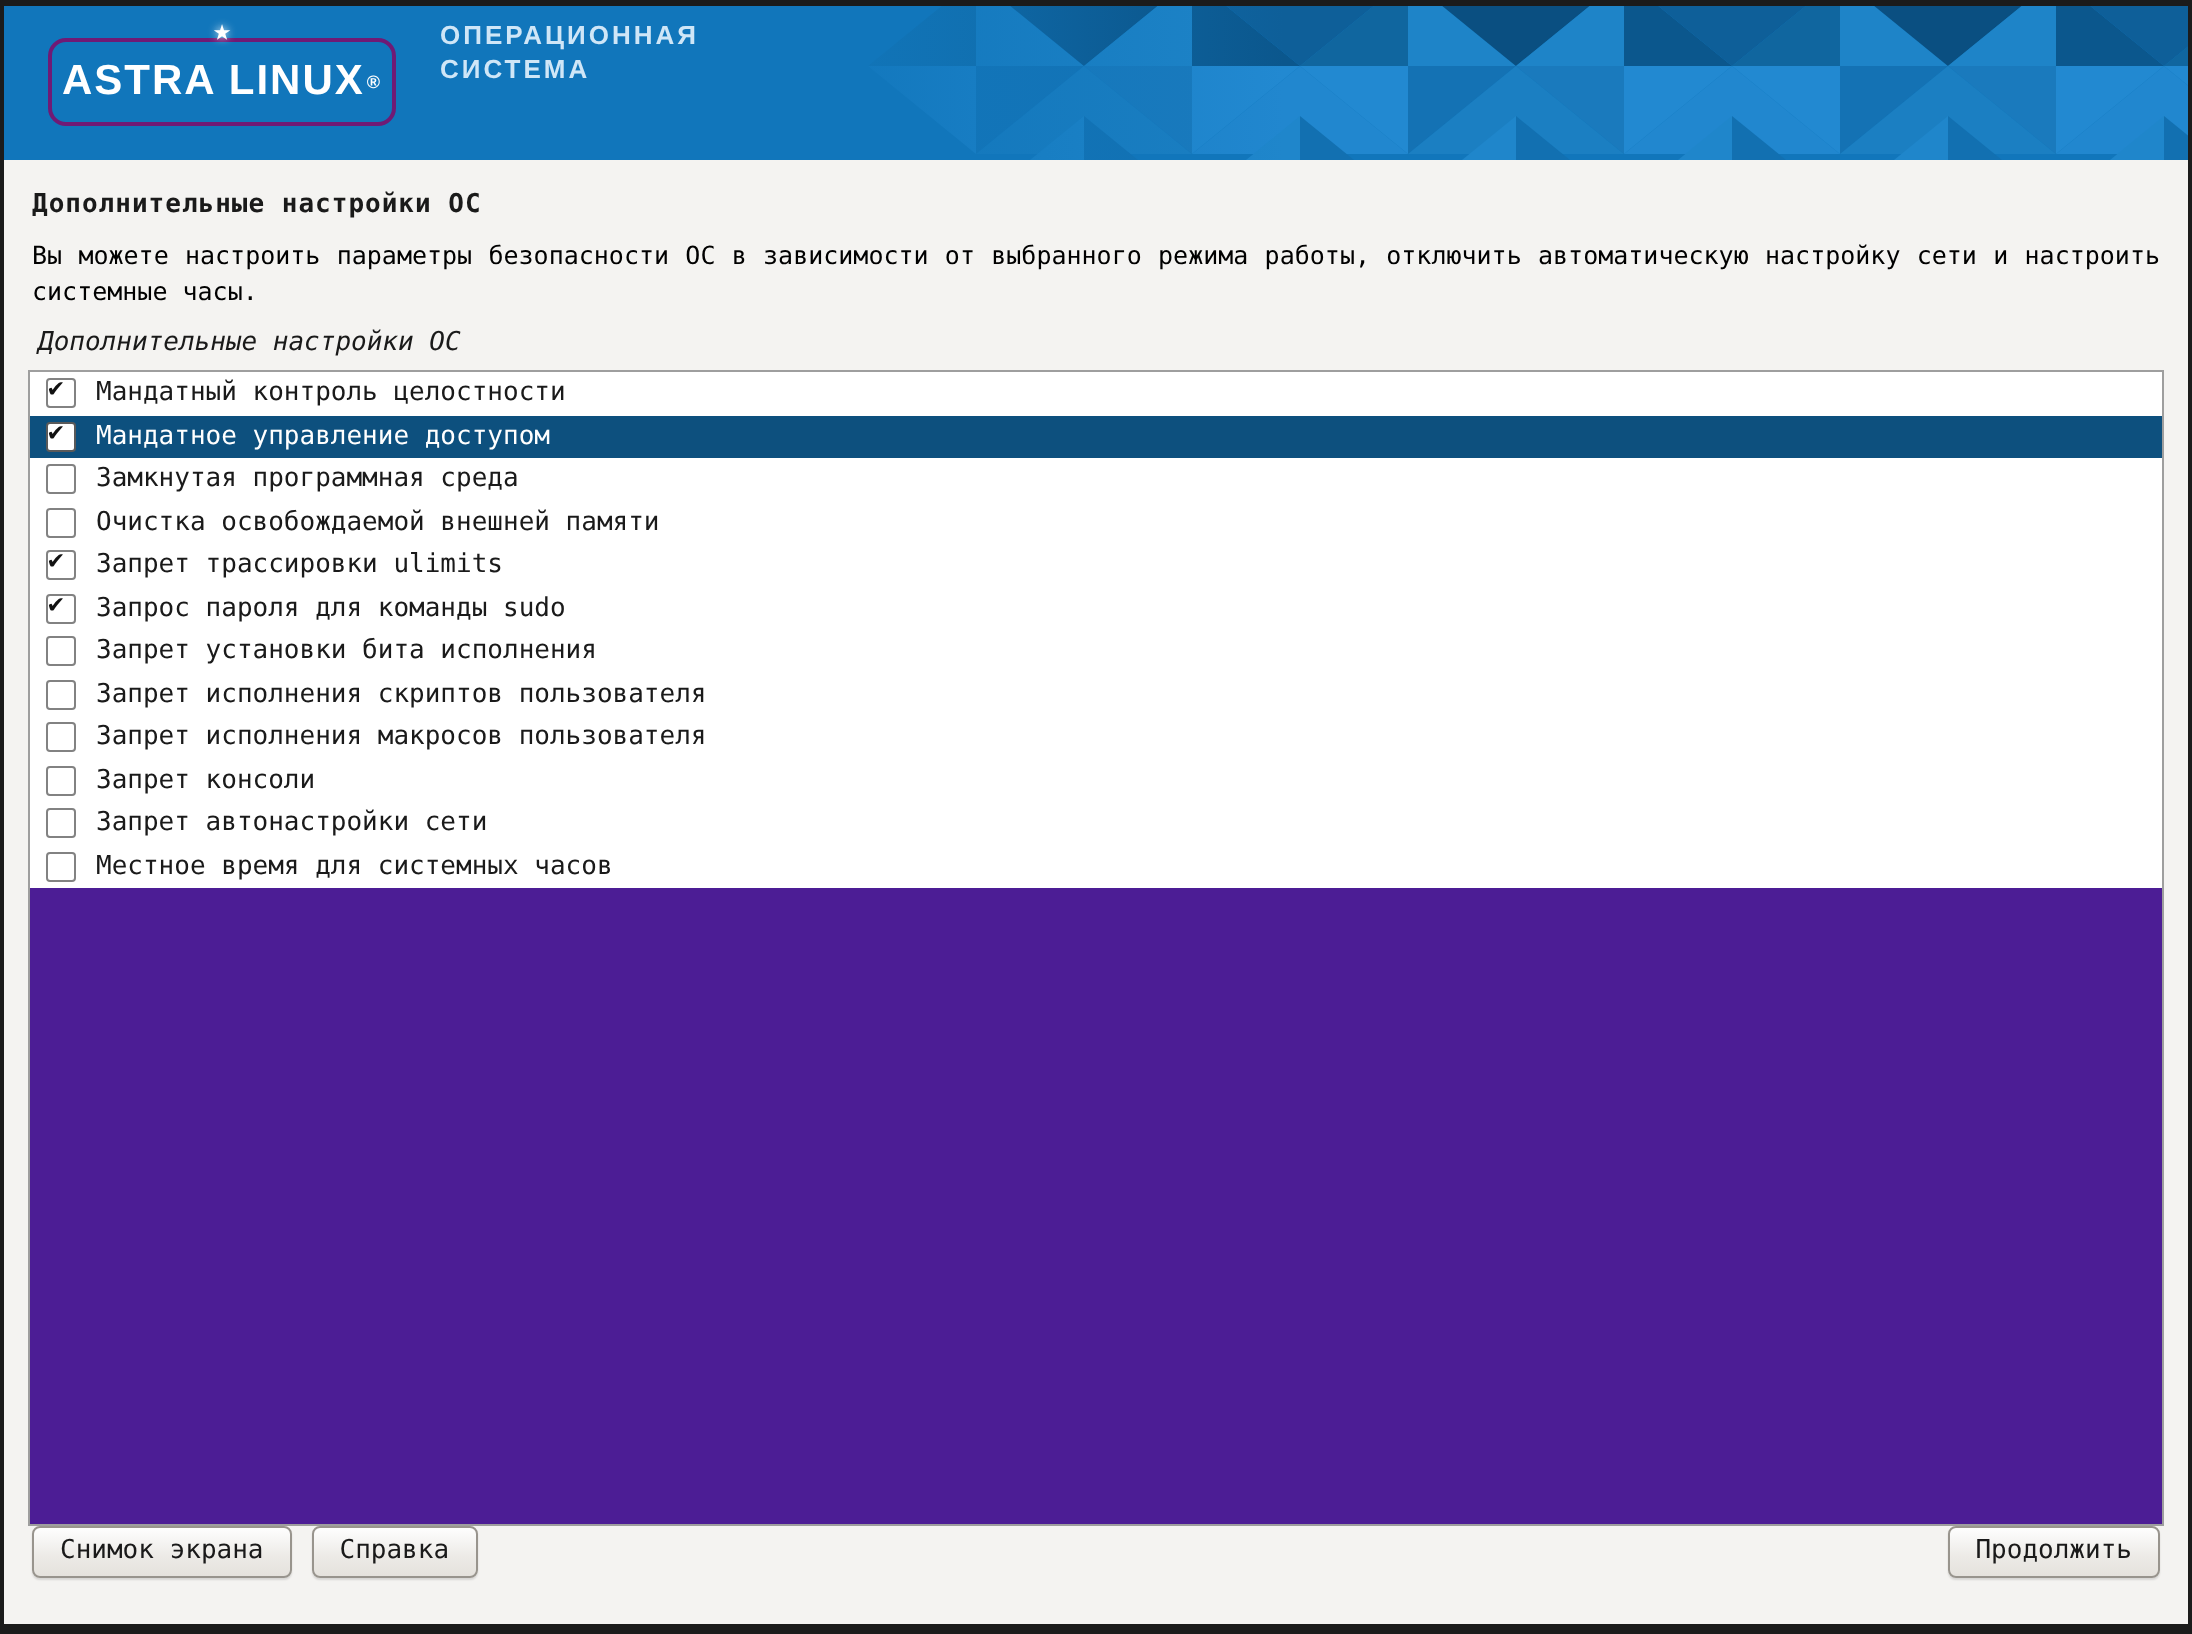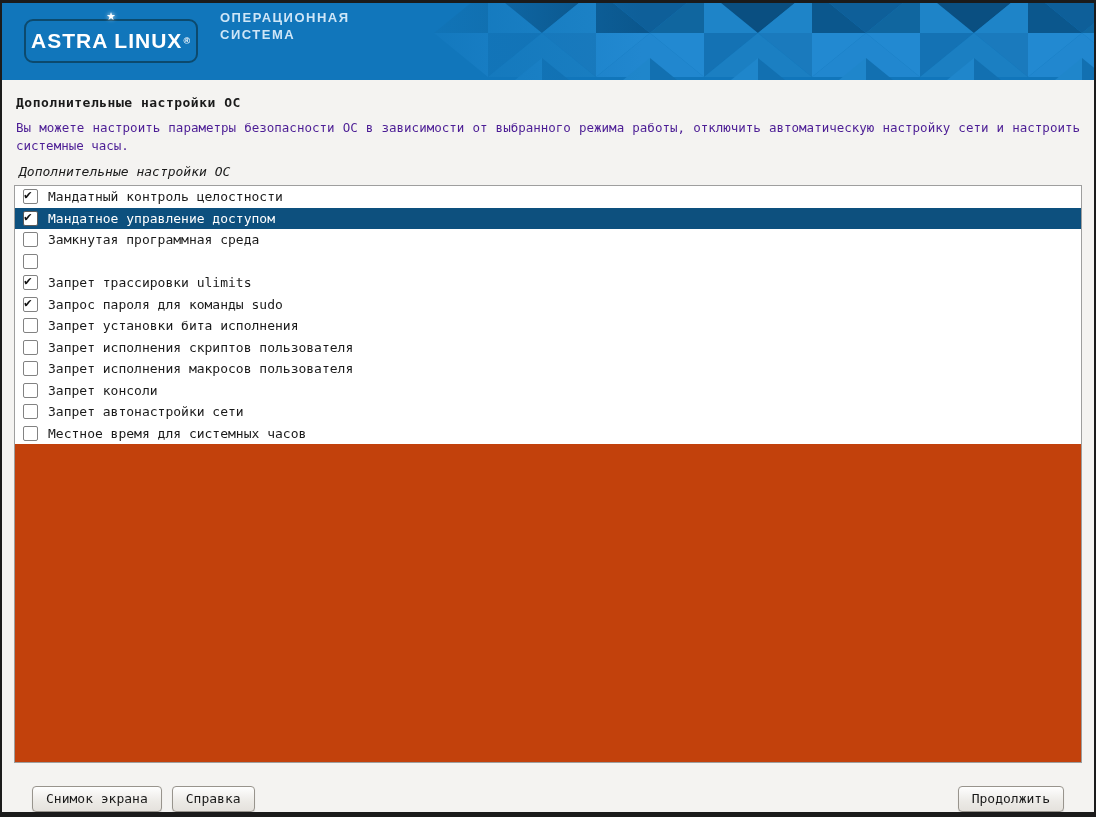--- a/index.html
+++ b/index.html
@@ -24,21 +24,21 @@
     overflow: hidden;
   }
   .header-pattern { position: absolute; top: 0; right: 0; height: 77px; width: 660px; z-index: 1; }
   .header-fade {
     position: absolute; inset: 0; z-index: 2;
     background: linear-gradient(90deg, var(--header-blue, #1176bb) 0px, var(--header-blue, #1176bb) 400px, rgba(17,118,187,0) 640px);
   }
   .logo-wrap { position: absolute; left: 22px; top: 16px; z-index: 3; }
   .logo-box {
     width: 174px; height: 44px;
-    border: 2px solid #0c4a6e; border-radius: 9px;
+    border: 2px solid #701a75; border-radius: 9px;
     display: flex; align-items: center; justify-content: center;
     color: #ffffff;
     font-family: "Liberation Sans", sans-serif;
     font-weight: bold; font-size: 21px; letter-spacing: 1px;
     white-space: nowrap;
   }
   .logo-box sup { font-size: 9px; margin-left: 1px; }
   .logo-star {
     position: absolute; top: -11px; left: 50%; transform: translateX(-50%);
     color: #ffffff; font-size: 15px; line-height: 15px;
@@ -56,33 +56,33 @@
   
   .content { flex: 1; display: flex; flex-direction: column; }
 
   .page-title {
     margin: 15px 14px 0 14px;
     font-size: 13px; font-weight: bold; color: #1a1a1a;
     letter-spacing: 0.5px;
   }
   .page-desc {
     margin: 9px 14px 0 14px;
-    font-size: 12.5px; color: #4c1d95;
+    font-size: 12.5px; color: #000000;
     line-height: 18px;
     text-align: justify;
   }
   .list-label {
     margin: 9px 17px 6px 17px;
     font-size: 13px; font-style: italic; color: #1a1a1a;
   }
 
   .options-list {
     margin: 0 12px;
     height: 578px;
-    background: #c2410c;
+    background: #4c1d95;
     border: 1px solid #9e9e9e;
     overflow: hidden;
   }
   .row {
     display: flex; align-items: center;
     height: 21.5px;
     padding-left: 8px;
     background: #ffffff;
   }
   .row.selected { background: var(--selection-blue, #0d507e); }
@@ -102,22 +102,22 @@
   .cb.checked::after {
     content: "✔";
     position: absolute; left: 0px; top: -3px;
     font-size: 13px; font-weight: bold; color: #111111;
   }
   .row.selected .cb { border-color: #5a5a5a; }
 
   
   .footer {
     flex: 1;
-    display: flex; align-items: flex-end;
-    padding: 0 30px;
+    display: flex; align-items: flex-start;
+    padding: 0 14px;
     gap: 10px;
   }
   .btn {
     font-family: "DejaVu Sans Mono", monospace;
     font-size: 13px; color: #1a1a1a;
     background: linear-gradient(#fefefe, #eceae6 60%, #e5e2dd);
     border: 1px solid #98948d;
     border-radius: 4px;
     padding: 4px 13px 5px 13px;
     box-shadow: 0 1px 1px rgba(0,0,0,0.12);
@@ -217,20 +217,21 @@
         <div class="row selected">
     <span class="cb checked"></span>
     <span class="lbl">Мандатное управление доступом</span>
   </div>
         <div class="row">
     <span class="cb"></span>
     <span class="lbl">Замкнутая программная среда</span>
   </div>
         <div class="row">
     <span class="cb"></span>
+    <span class="lbl">Очистка освобождаемой внешней памяти</span>
   </div>
         <div class="row">
     <span class="cb checked"></span>
     <span class="lbl">Запрет трассировки ulimits</span>
   </div>
         <div class="row">
     <span class="cb checked"></span>
     <span class="lbl">Запрос пароля для команды sudo</span>
   </div>
         <div class="row">

